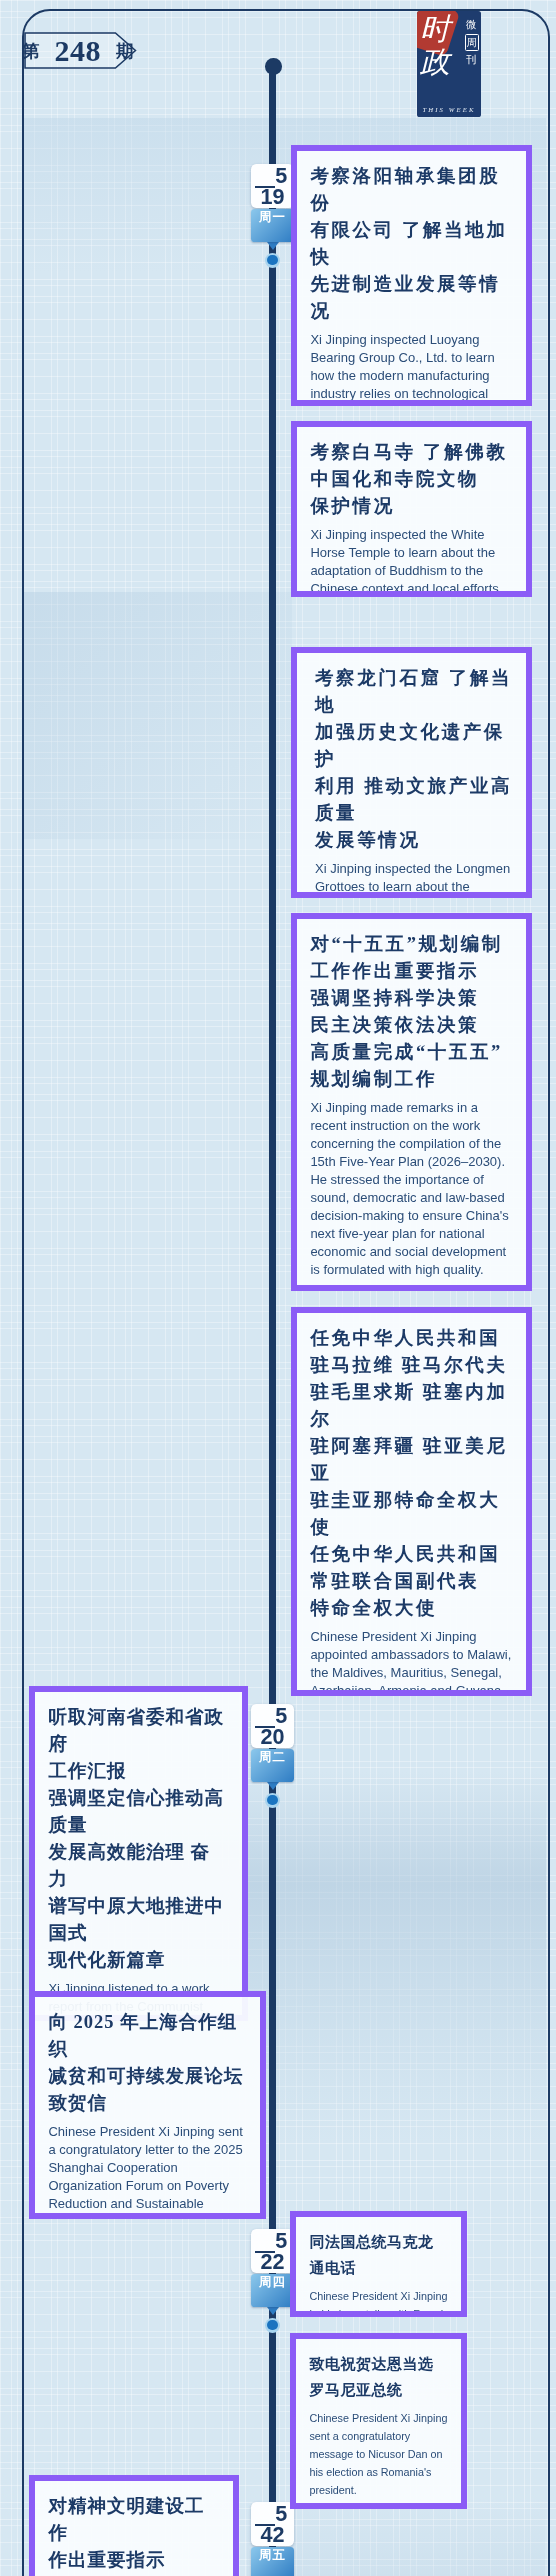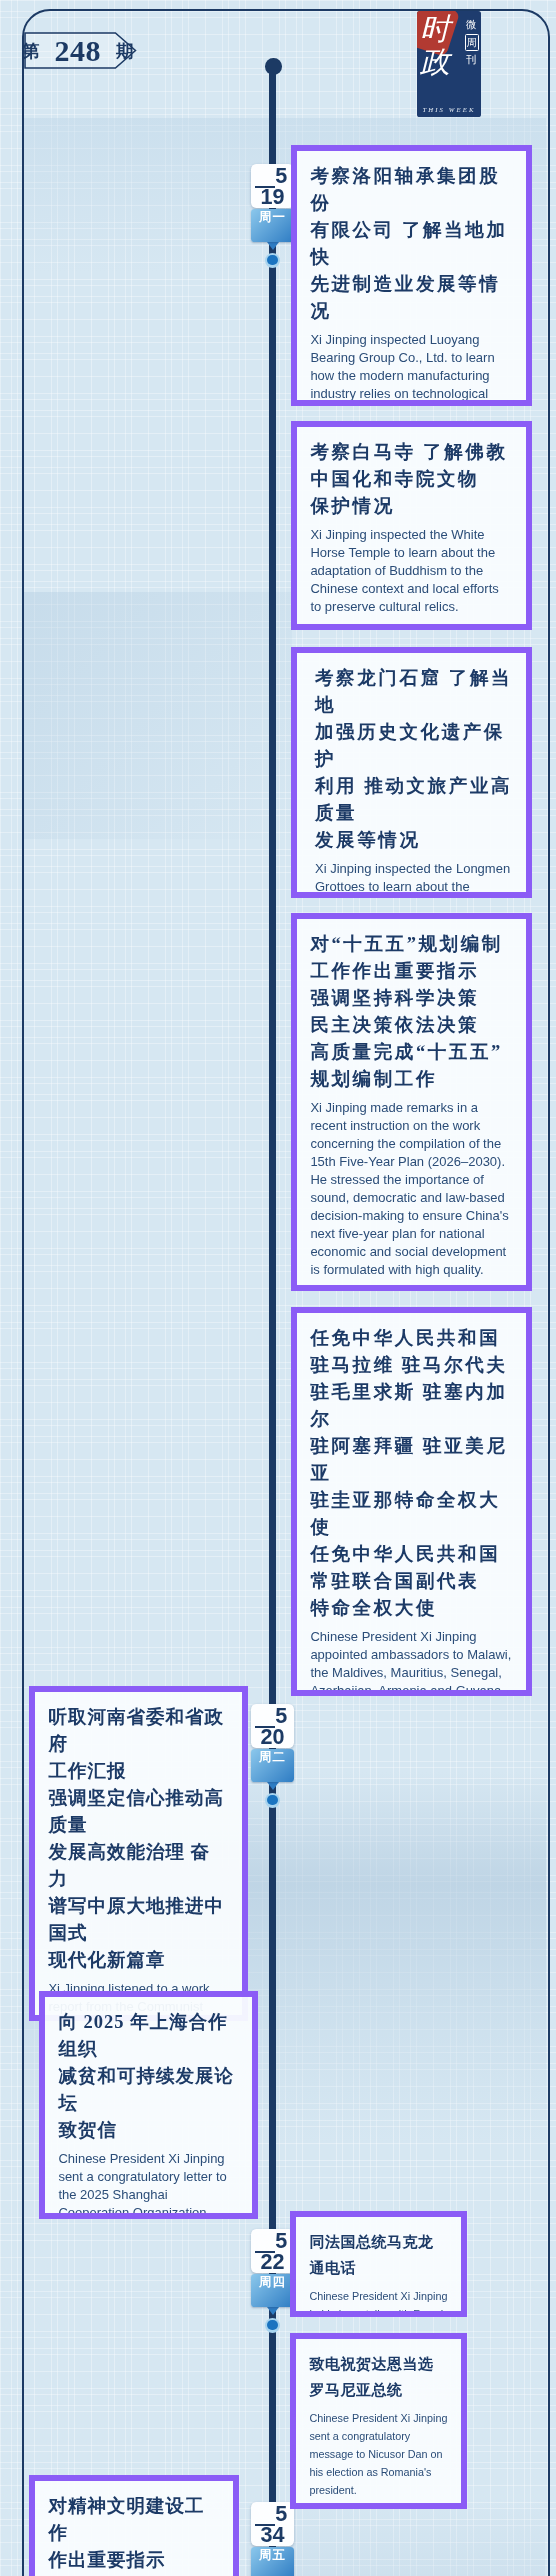--- a/index.html
+++ b/index.html
@@ -130,34 +130,34 @@
   <div class="wday">周四</div>
   <div class="mtri"></div>
   <div class="mdot">
       <i></i>
     </div>
 </div>
 <div class="marker" style="top:2502px;">
   <div class="mbox">
       <span class="m">5</span>
       <span class="bar"></span>
-      <span class="d">34</span>
+      <span class="d">42</span>
     </div>
   <div class="wday">周五</div>
   <div class="mtri"></div>
 
 </div>
 
 <div class="card" style="left:291px;top:145px;width:241px;height:261px;">
   <div class="title">考察洛阳轴承集团股份
 有限公司 了解当地加快
 先进制造业发展等情况</div>
   <div class="eng">Xi Jinping inspected Luoyang Bearing Group Co., Ltd. to learn how the modern manufacturing industry relies on technological empowerment, and to understand the efforts to achieve technical breakthroughs and pursue independent innovation.</div>
 </div>
-<div class="card" style="left:291px;top:421px;width:241px;height:209px;">
+<div class="card" style="left:291px;top:421px;width:241px;height:176px;">
   <div class="title">考察白马寺 了解佛教
 中国化和寺院文物
 保护情况</div>
   <div class="eng">Xi Jinping inspected the White Horse Temple to learn about the adaptation of Buddhism to the Chinese context and local efforts to preserve cultural relics.</div>
 </div>
 <div class="card" style="left:291px;top:647px;width:241px;height:251px;padding-left:18px;">
   <div class="title">考察龙门石窟 了解当地
 加强历史文化遗产保护
 利用 推动文旅产业高质量
 发展等情况</div>
@@ -187,21 +187,21 @@
 <div class="card" style="left:29px;top:1650px;width:219px;height:335px;margin-top:36px;">
   <div class="title" style="letter-spacing:1px;">听取河南省委和省政府
 工作汇报
 强调坚定信心推动高质量
 发展高效能治理 奋力
 谱写中原大地推进中国式
 现代化新篇章</div>
   <div class="eng">Xi Jinping listened to a work report from the Communist Party of China (CPC) Henan Provincial Committee and the provincial government.
 He noted that high-quality development is essential to Chinese modernization.</div>
 </div>
-<div class="card" style="left:29px;top:1991px;width:219px;height:228px;margin-left:10px;">
+<div class="card" style="left:29px;top:1991px;width:237px;height:228px;">
   <div class="title" style="letter-spacing:1px;">向 2025 年上海合作组织
 减贫和可持续发展论坛
 致贺信</div>
   <div class="eng">Chinese President Xi Jinping sent a congratulatory letter to the 2025 Shanghai Cooperation Organization Forum on Poverty Reduction and Sustainable Development.</div>
 </div>
 <div class="card narrow" style="left:290px;top:2211px;width:177px;height:106px;">
   <div class="title">同法国总统马克龙通电话</div>
   <div class="eng">Chinese President Xi Jinping held phone talks with French President Emmanuel Macron.</div>
 </div>
 <div class="card narrow" style="left:290px;top:2333px;width:177px;height:176px;">

